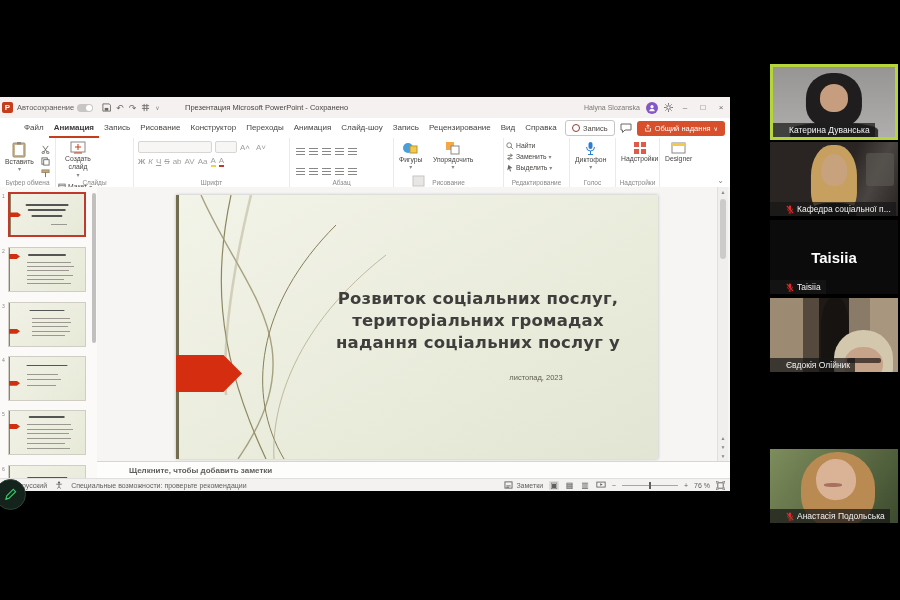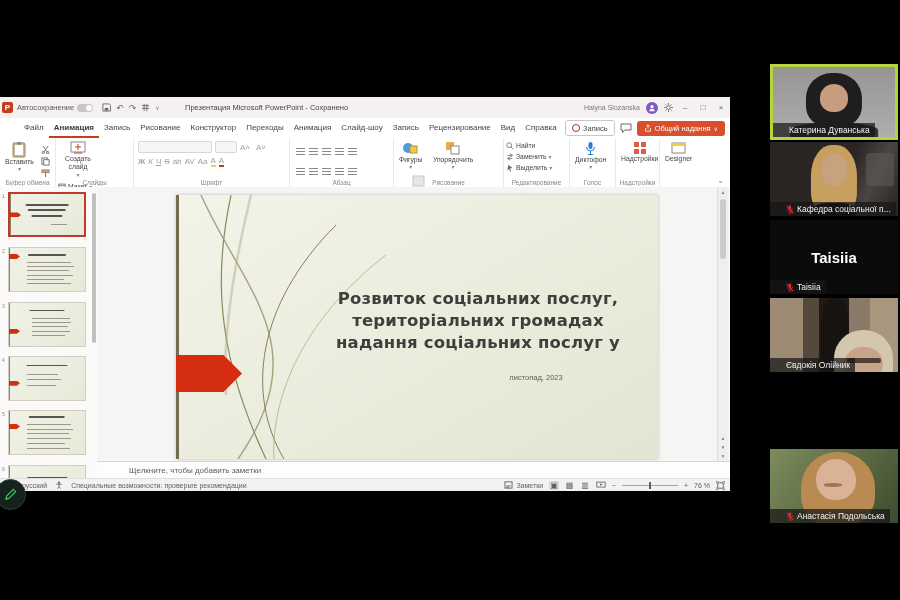--- a/index.html
+++ b/index.html
@@ -60,21 +60,21 @@
   .sarrow{position:absolute;left:0;top:160px;width:66px;height:37px;background:#d42d10;clip-path:polygon(0 0,72% 0,100% 50%,72% 100%,0 100%);}
   .stitle{position:absolute;left:106px;top:60px;width:392px;text-align:center;font-family:"DejaVu Sans",sans-serif;
           font-weight:bold;font-size:16.5px;line-height:1.32;color:#3f3e3c;letter-spacing:.2px;margin-top:33px;}
   .sdate{position:absolute;left:280px;top:178px;width:160px;text-align:center;font-size:7.5px;color:#62604f;}
   .vscroll{position:absolute;right:2px;top:0;bottom:0;width:10px;background:#f0efee;border-left:1px solid #e1dfdd;
            display:flex;flex-direction:column;align-items:center;font-size:5px;color:#8a8886;}
   .vthumb{width:6px;height:60px;background:#cdcbc9;border-radius:3px;margin-top:4px;}
   .vnav{margin-top:auto;display:flex;flex-direction:column;gap:3px;align-items:center;padding-bottom:2px;}
   
   .notes{position:absolute;left:97px;right:0;bottom:13px;height:17px;background:#fdfdfc;border-top:1px solid #d8d6d4;
-         font-size:8px;color:#605e5c;display:flex;align-items:center;padding-left:32px;box-sizing:border-box;}
+         font-size:8px;color:#605e5c;display:flex;align-items:center;padding-left:32px;box-sizing:border-box;font-weight:bold;}
   .status{position:absolute;left:0;right:0;bottom:0;height:13px;background:#f3f2f1;border-top:1px solid #e1dfdd;
           display:flex;align-items:center;font-size:7px;color:#605e5c;padding:0 5px;box-sizing:border-box;gap:8px;}
   .st-right{margin-left:auto;display:flex;align-items:center;gap:6px;}
   .viewic{font-size:8px;color:#605e5c;padding:0 1px;}
   .viewic.sel{background:#dcdbda;border-radius:1px;}
   .sl-track{width:56px;height:1px;background:#a8a6a4;position:relative;display:inline-block;}
   .sl-thumb{position:absolute;left:48%;top:-3px;width:2.5px;height:7px;background:#605e5c;}
   
   .tile{position:absolute;left:770px;width:128px;height:74px;background:#111;overflow:hidden;box-sizing:border-box;}
   .tile.active{border:3px solid #b6d53b;}

